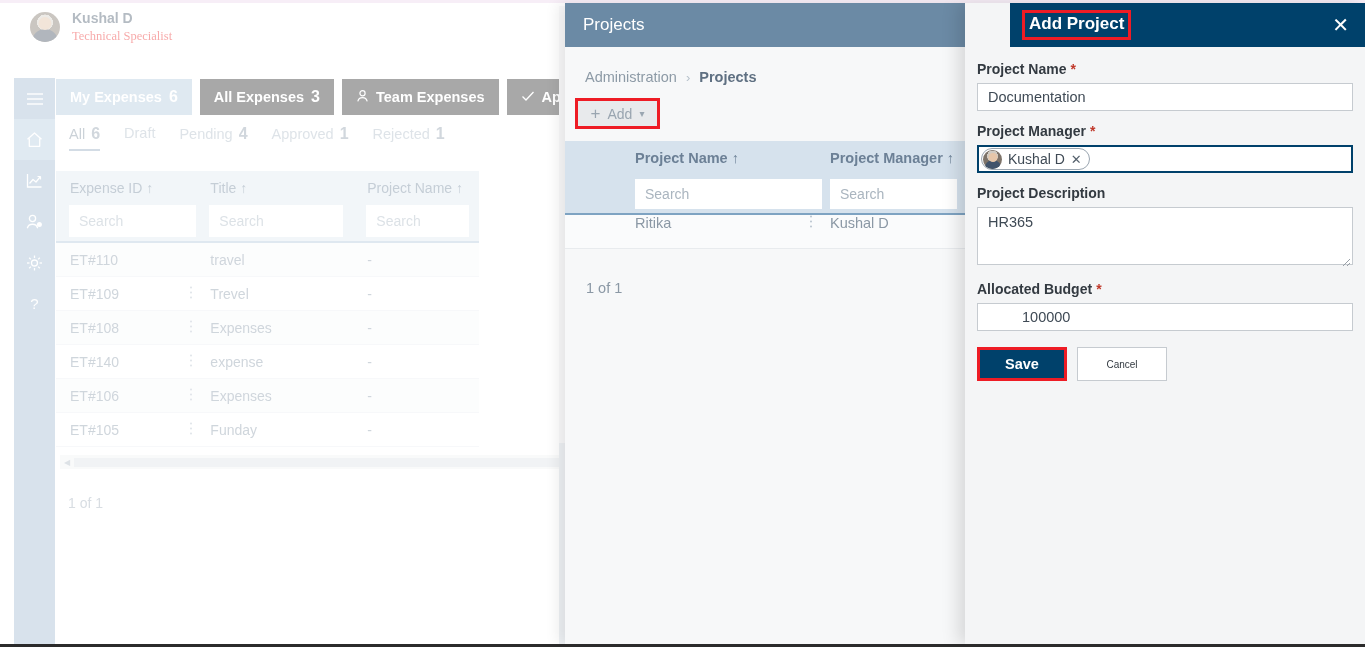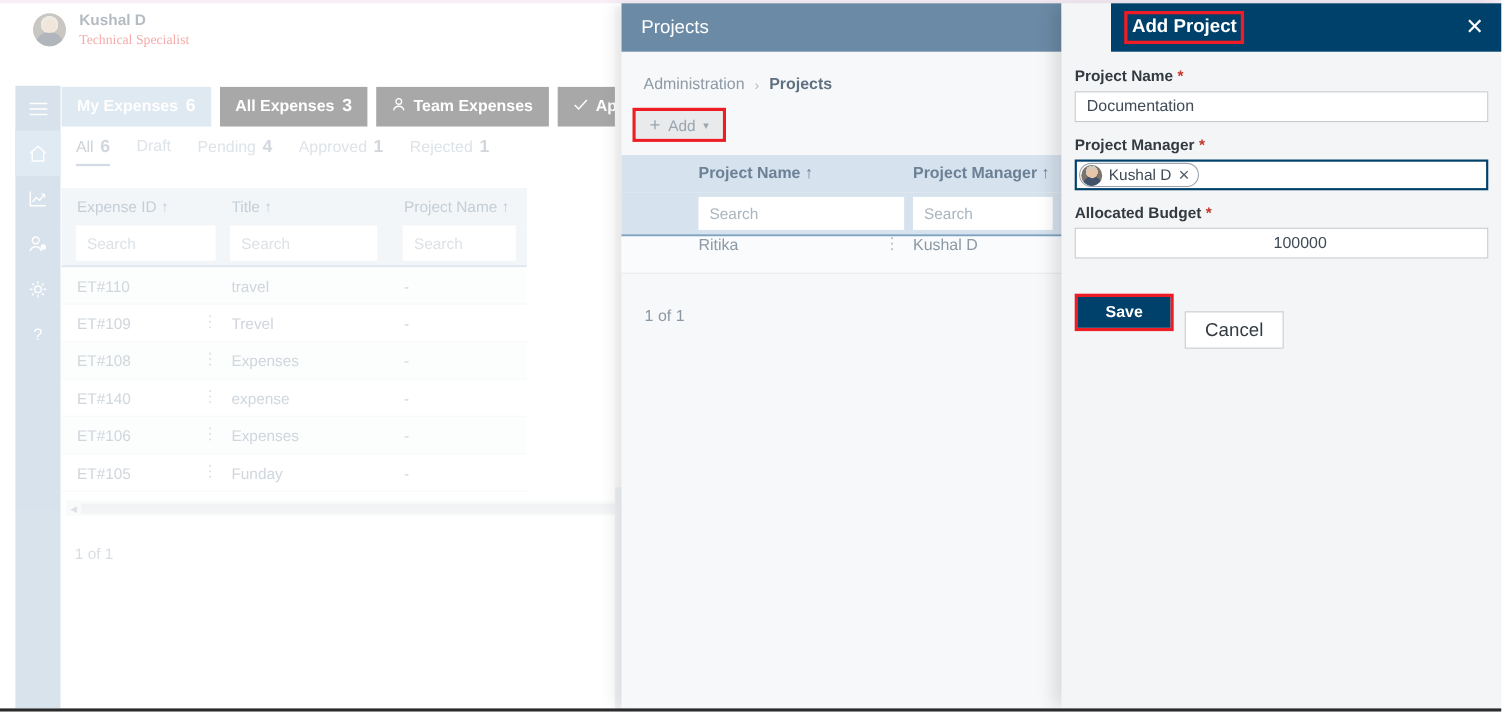--- a/index.html
+++ b/index.html
@@ -243,34 +243,33 @@
   .fld-textarea {
     width:376px; height:58px; background:#fff; border:1px solid #c6cbd0;
     font-size:14.5px; color:#3f4a55; padding:6px 10px; resize:none;
     font-family:"Liberation Sans", sans-serif; position:relative;
   }
   .ta-wrap { position:relative; width:376px; }
   .ta-grip {
     position:absolute; right:2px; bottom:2px; width:10px; height:10px;
     pointer-events:none;
   }
-  .fld-input.num { text-align:center;padding-left:44px; }
+  .fld-input.num { text-align:left;padding-left:44px; }
 
   .btn-row { display:flex; align-items:center; gap:10px; margin-top:16px; }
   .save-wrap { border:3px solid #ee1c25; }
   .save-btn {
     width:84px; height:28px; background:#00416b; color:#fff; border:none;
     font-size:14.5px; font-weight:700; cursor:pointer;
     font-family:"Liberation Sans", sans-serif;
   }
   .cancel-btn {
     width:90px; height:34px; background:#fff; color:#333a41;
-    border:1px solid #c6cbd0; font-size:17px; cursor:pointer;
+    border:1px solid #c6cbd0; font-size:10px; cursor:pointer;
     font-family:"Liberation Sans", sans-serif;
-    margin-top:32px;
   }
 </style>
 </head>
 <body>
 
 <div class="root">
 
   <div class="top-strip"></div>
 
   <div class="back-app faded">
@@ -529,20 +528,34 @@
         </div>
         <div class="chip-input">
           <div class="chip">
             <span class="chip-av"></span>
             <span class="chip-text">Kushal D</span>
             <span class="chip-x">✕</span>
           </div>
         </div>
       </div>
 
+      <div class="fld-block">
+        <div class="fld-label">
+          <span>Project Description</span>
+        </div>
+        <div class="ta-wrap">
+          <textarea class="fld-textarea" style="">HR365</textarea>
+          <svg class="ta-grip" viewBox="0 0 10 10">
+              <g stroke="#8d959d" stroke-width="0.9">
+                <line x1="9" y1="2" x2="2" y2="9"></line>
+                <line x1="9" y1="6" x2="6" y2="9"></line>
+              </g>
+            </svg>
+        </div>
+      </div>
 
       <div class="fld-block">
         <div class="fld-label">
           <span>Allocated Budget</span>
           <span class="req">*</span>
         </div>
         <input class="fld-input num" value="100000" style="">
       </div>
 
       <div class="btn-row">

